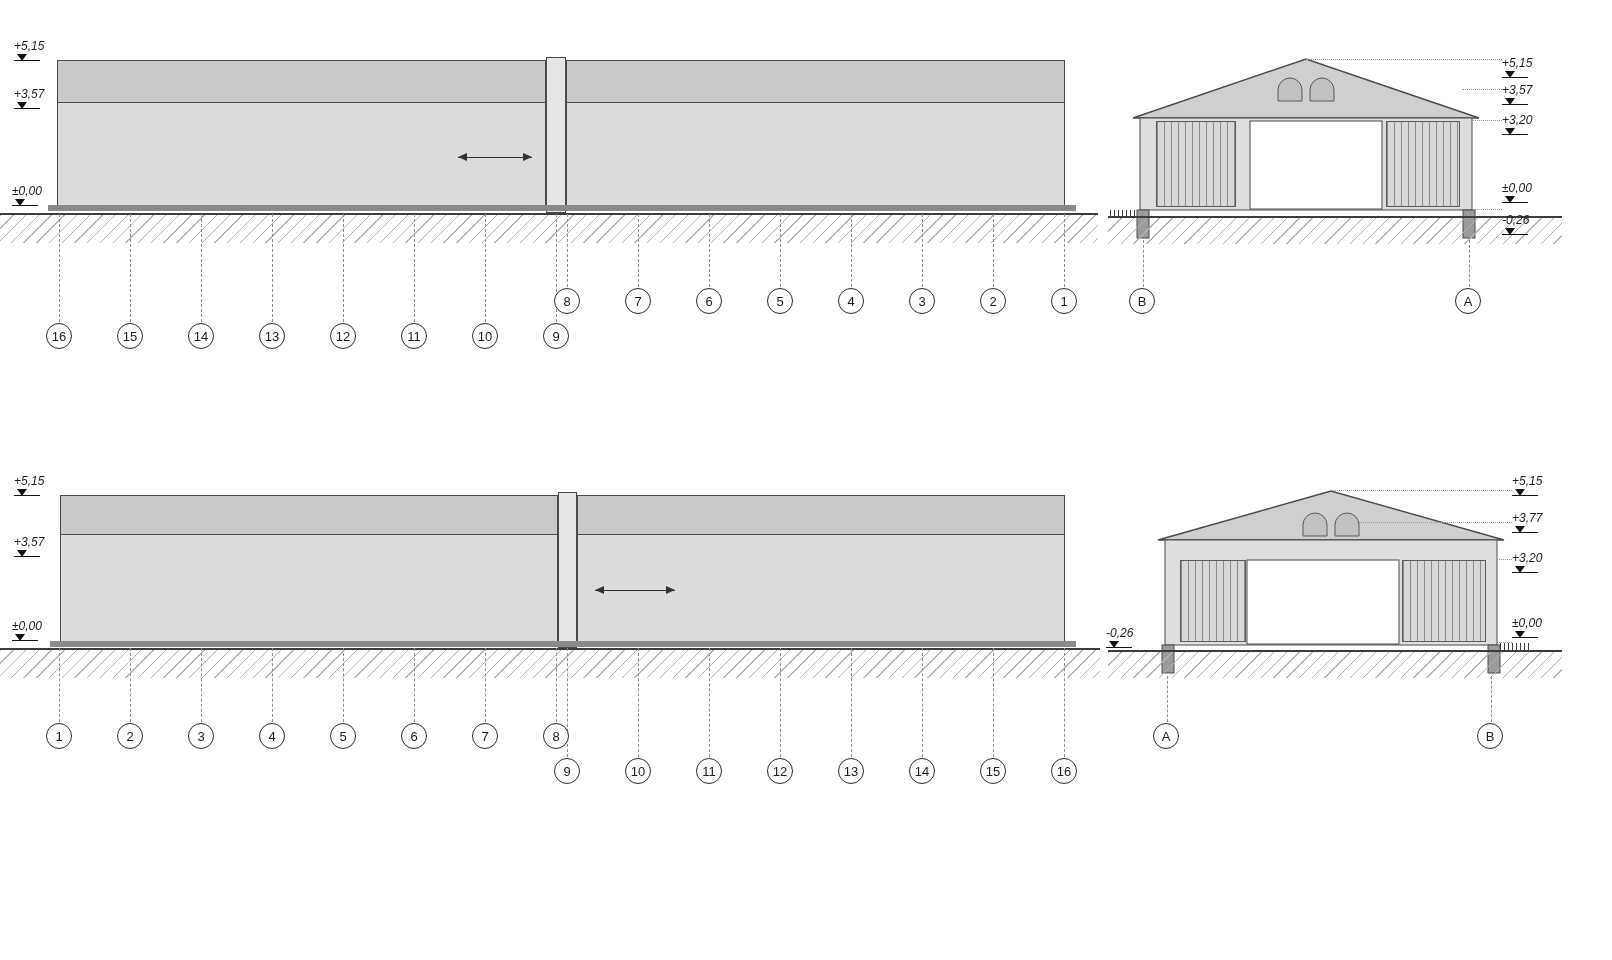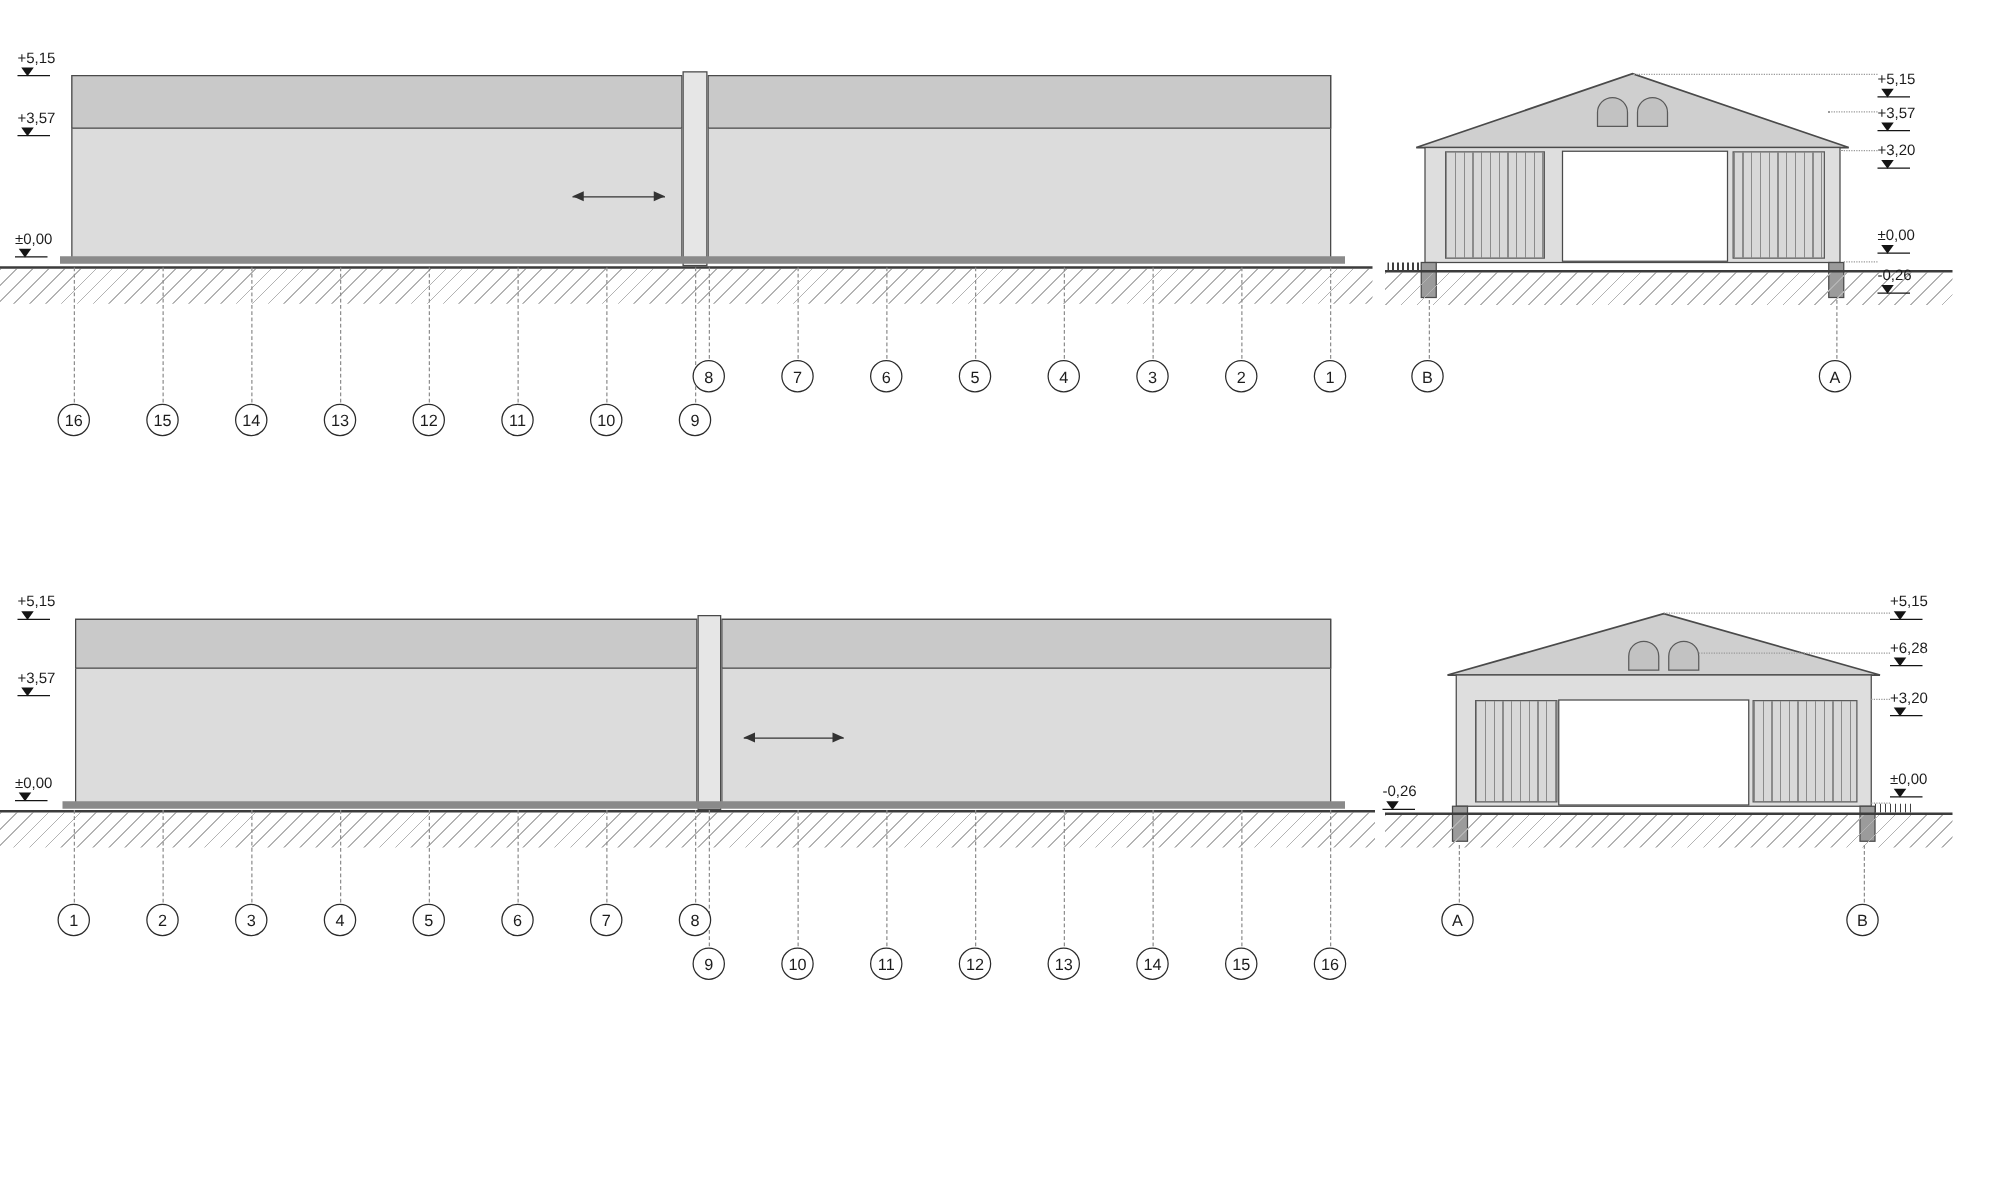--- a/index.html
+++ b/index.html
@@ -12,21 +12,21 @@
   .band{position:absolute;background:#c9c9c9;border:1px solid #4a4a4a;box-sizing:border-box;}
   .joint{position:absolute;background:#e6e6e6;border:1px solid #4a4a4a;box-sizing:border-box;}
   .plinth{position:absolute;background:#8a8a8a;}
   .hatch{position:absolute;border-top:2px solid #3c3c3c;
     background:repeating-linear-gradient(135deg,#b3b3b3 0 1px,transparent 1px 9px);}
   .clad{position:absolute;background:repeating-linear-gradient(90deg,#8b8b8b 0 1px,#d8d8d8 1px 7px);
     border:1px solid #5a5a5a;box-sizing:border-box;}
   .gridline{position:absolute;width:0;border-left:1px dashed #8f8f8f;}
   .bubble{position:absolute;width:26px;height:26px;border:1.4px solid #2b2b2b;border-radius:50%;
     background:#ffffff;display:flex;align-items:center;justify-content:center;font-size:13px;box-sizing:border-box;}
-  .lvl{position:absolute;display:flex;flex-direction:column;align-items:flex-start;font-size:12px;line-height:13px;}
+  .lvl{position:absolute;display:flex;flex-direction:column;align-items:flex-start;font-size:12px;line-height:13px;font-style:italic;}
   .lvl .tri{width:0;height:0;border-left:5px solid transparent;border-right:5px solid transparent;
     border-top:7px solid #141414;margin:1px 0 0 3px;}
   .lvl .lvl-underline{width:26px;height:1px;background:#141414;margin-top:-1px;}
   .dotlead{position:absolute;height:0;border-top:1px dotted #9a9a9a;}
   .grass{position:absolute;background:repeating-linear-gradient(90deg,#3f3f3f 0 1px,transparent 1px 4px);}
   .arrow{position:absolute;height:9px;}
   .arrow .arrow-line{position:absolute;left:0;right:0;top:4px;height:1px;background:#333;}
   .arrow .ah{position:absolute;width:0;height:0;border-top:4px solid transparent;border-bottom:4px solid transparent;}
   .arrow .ah-l{left:0;border-right:9px solid #333;}
   .arrow .ah-r{right:0;border-left:9px solid #333;}
@@ -316,21 +316,21 @@
     <span class="tri"></span>
     <span class="lvl-underline"></span>
   </div>
 
   <div class="lvl" style="left:1512px;top:475px">
     <span>+5,15</span>
     <span class="tri"></span>
     <span class="lvl-underline"></span>
   </div>
   <div class="lvl" style="left:1512px;top:512px">
-    <span>+6,28</span>
+    <span>+3,77</span>
     <span class="tri"></span>
     <span class="lvl-underline"></span>
   </div>
   <div class="lvl" style="left:1512px;top:552px">
     <span>+3,20</span>
     <span class="tri"></span>
     <span class="lvl-underline"></span>
   </div>
   <div class="lvl" style="left:1512px;top:617px">
     <span>±0,00</span>

